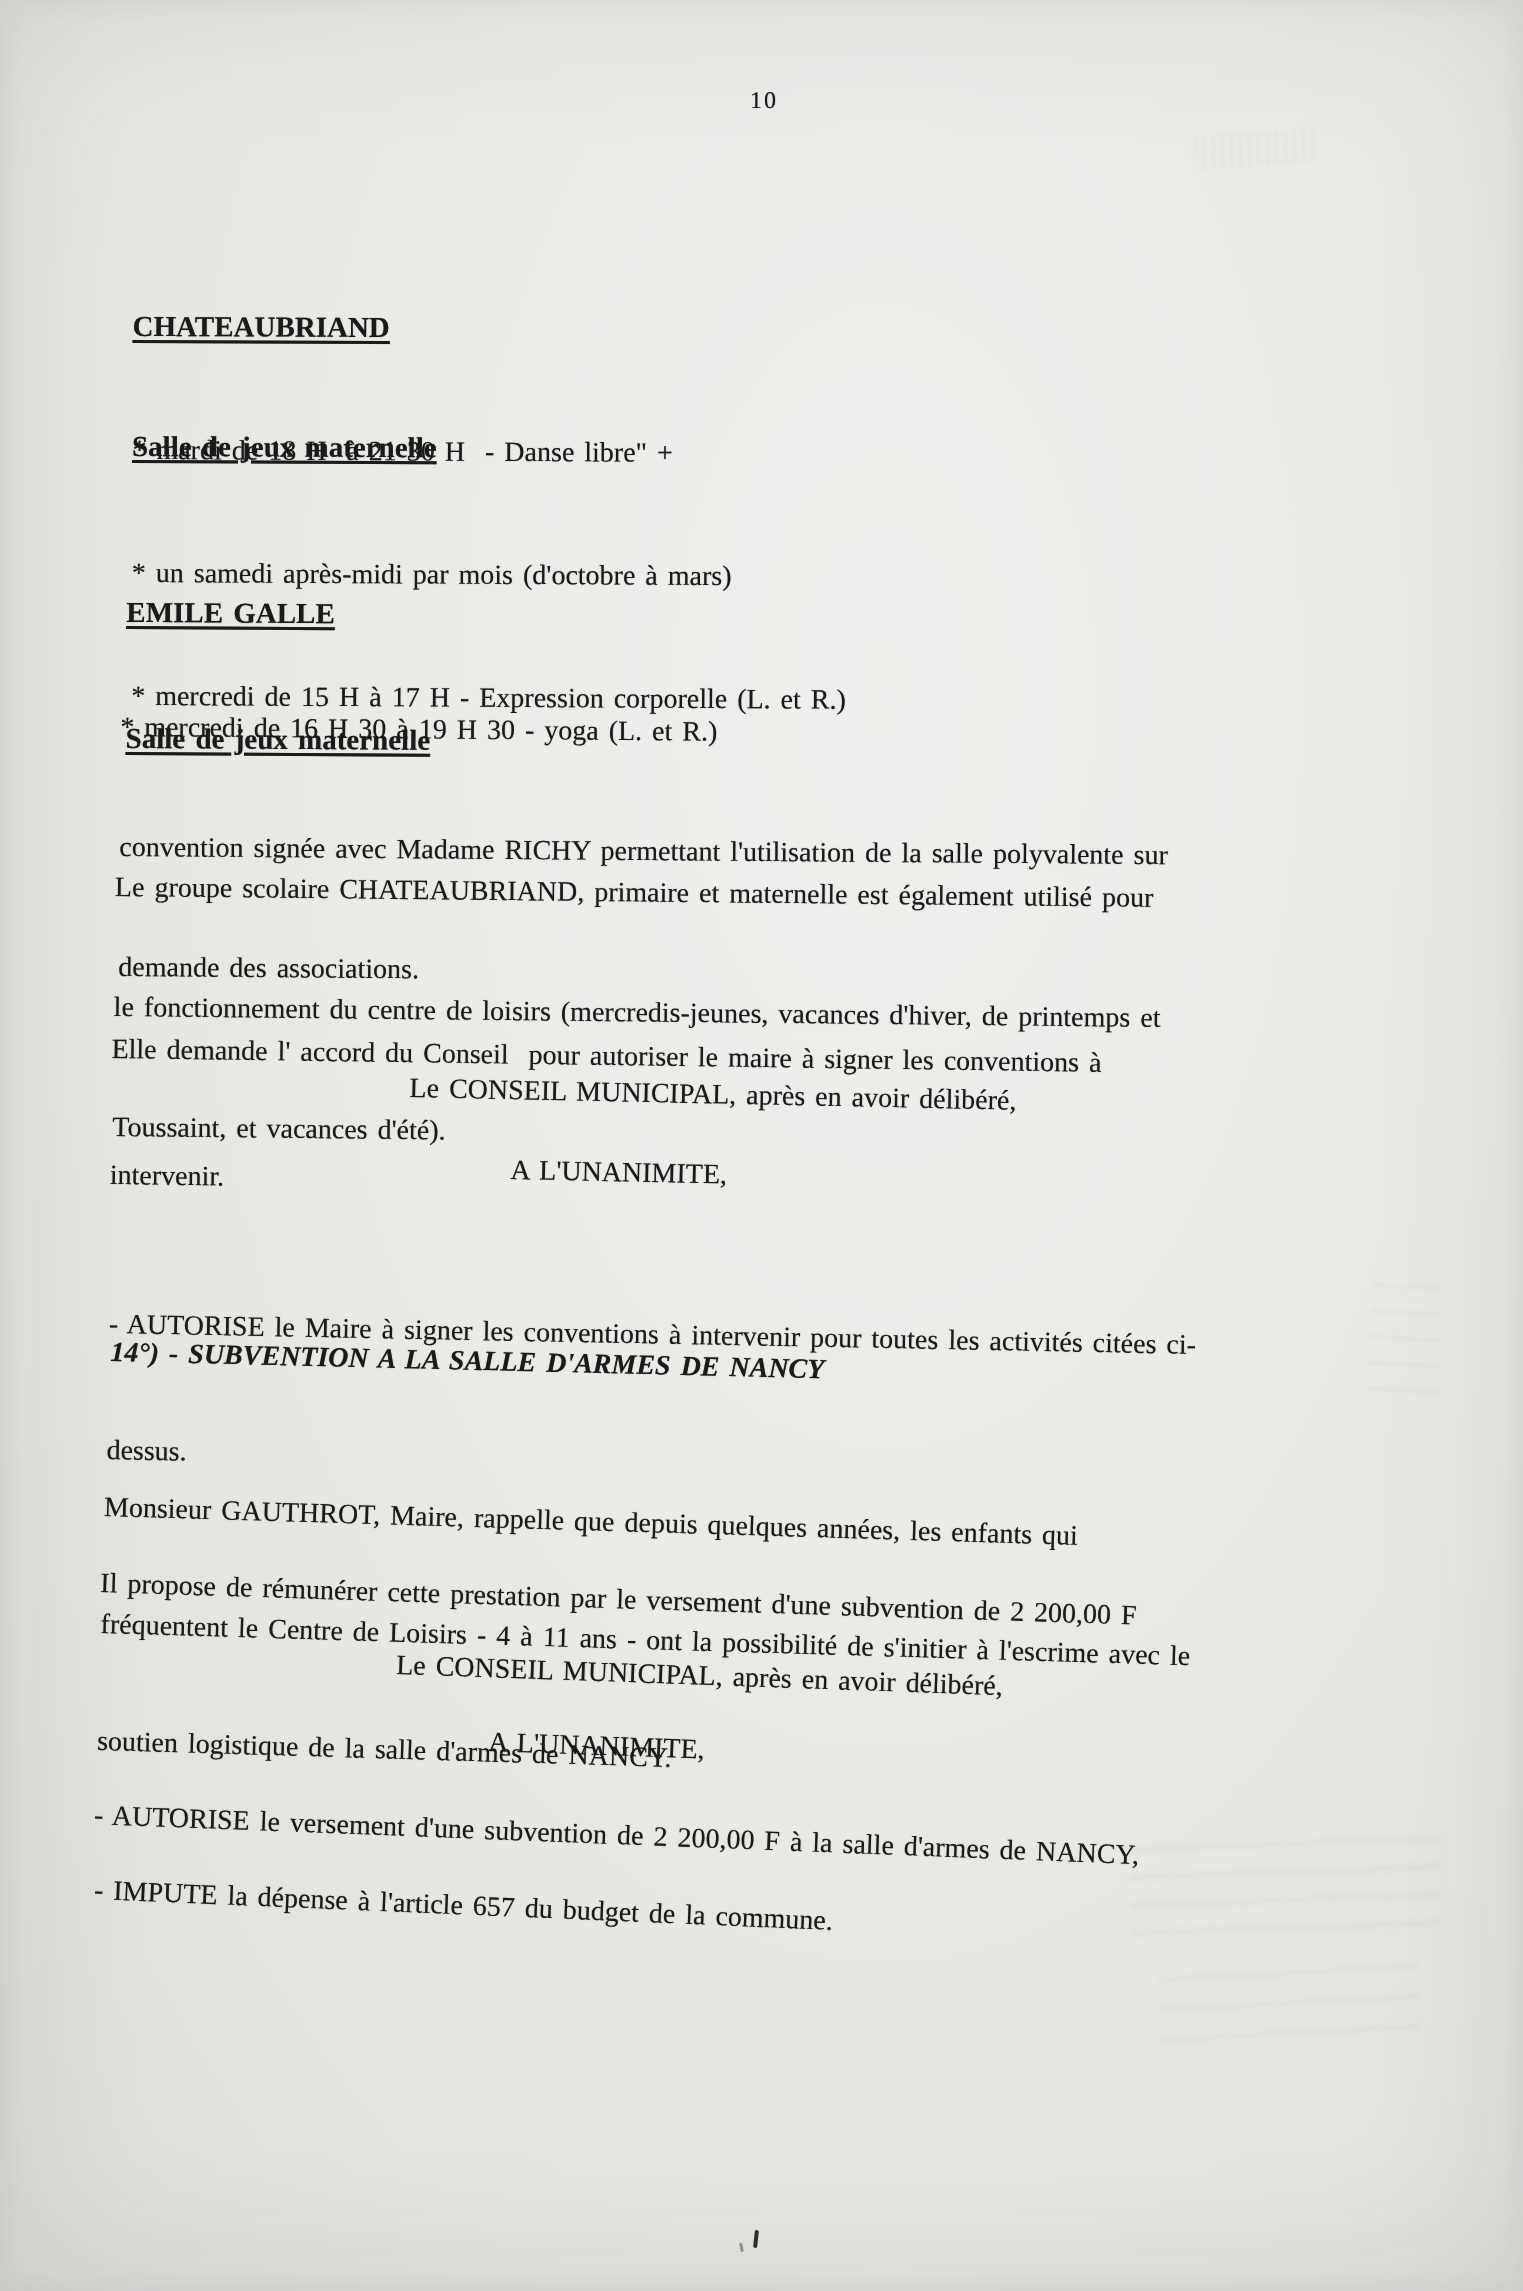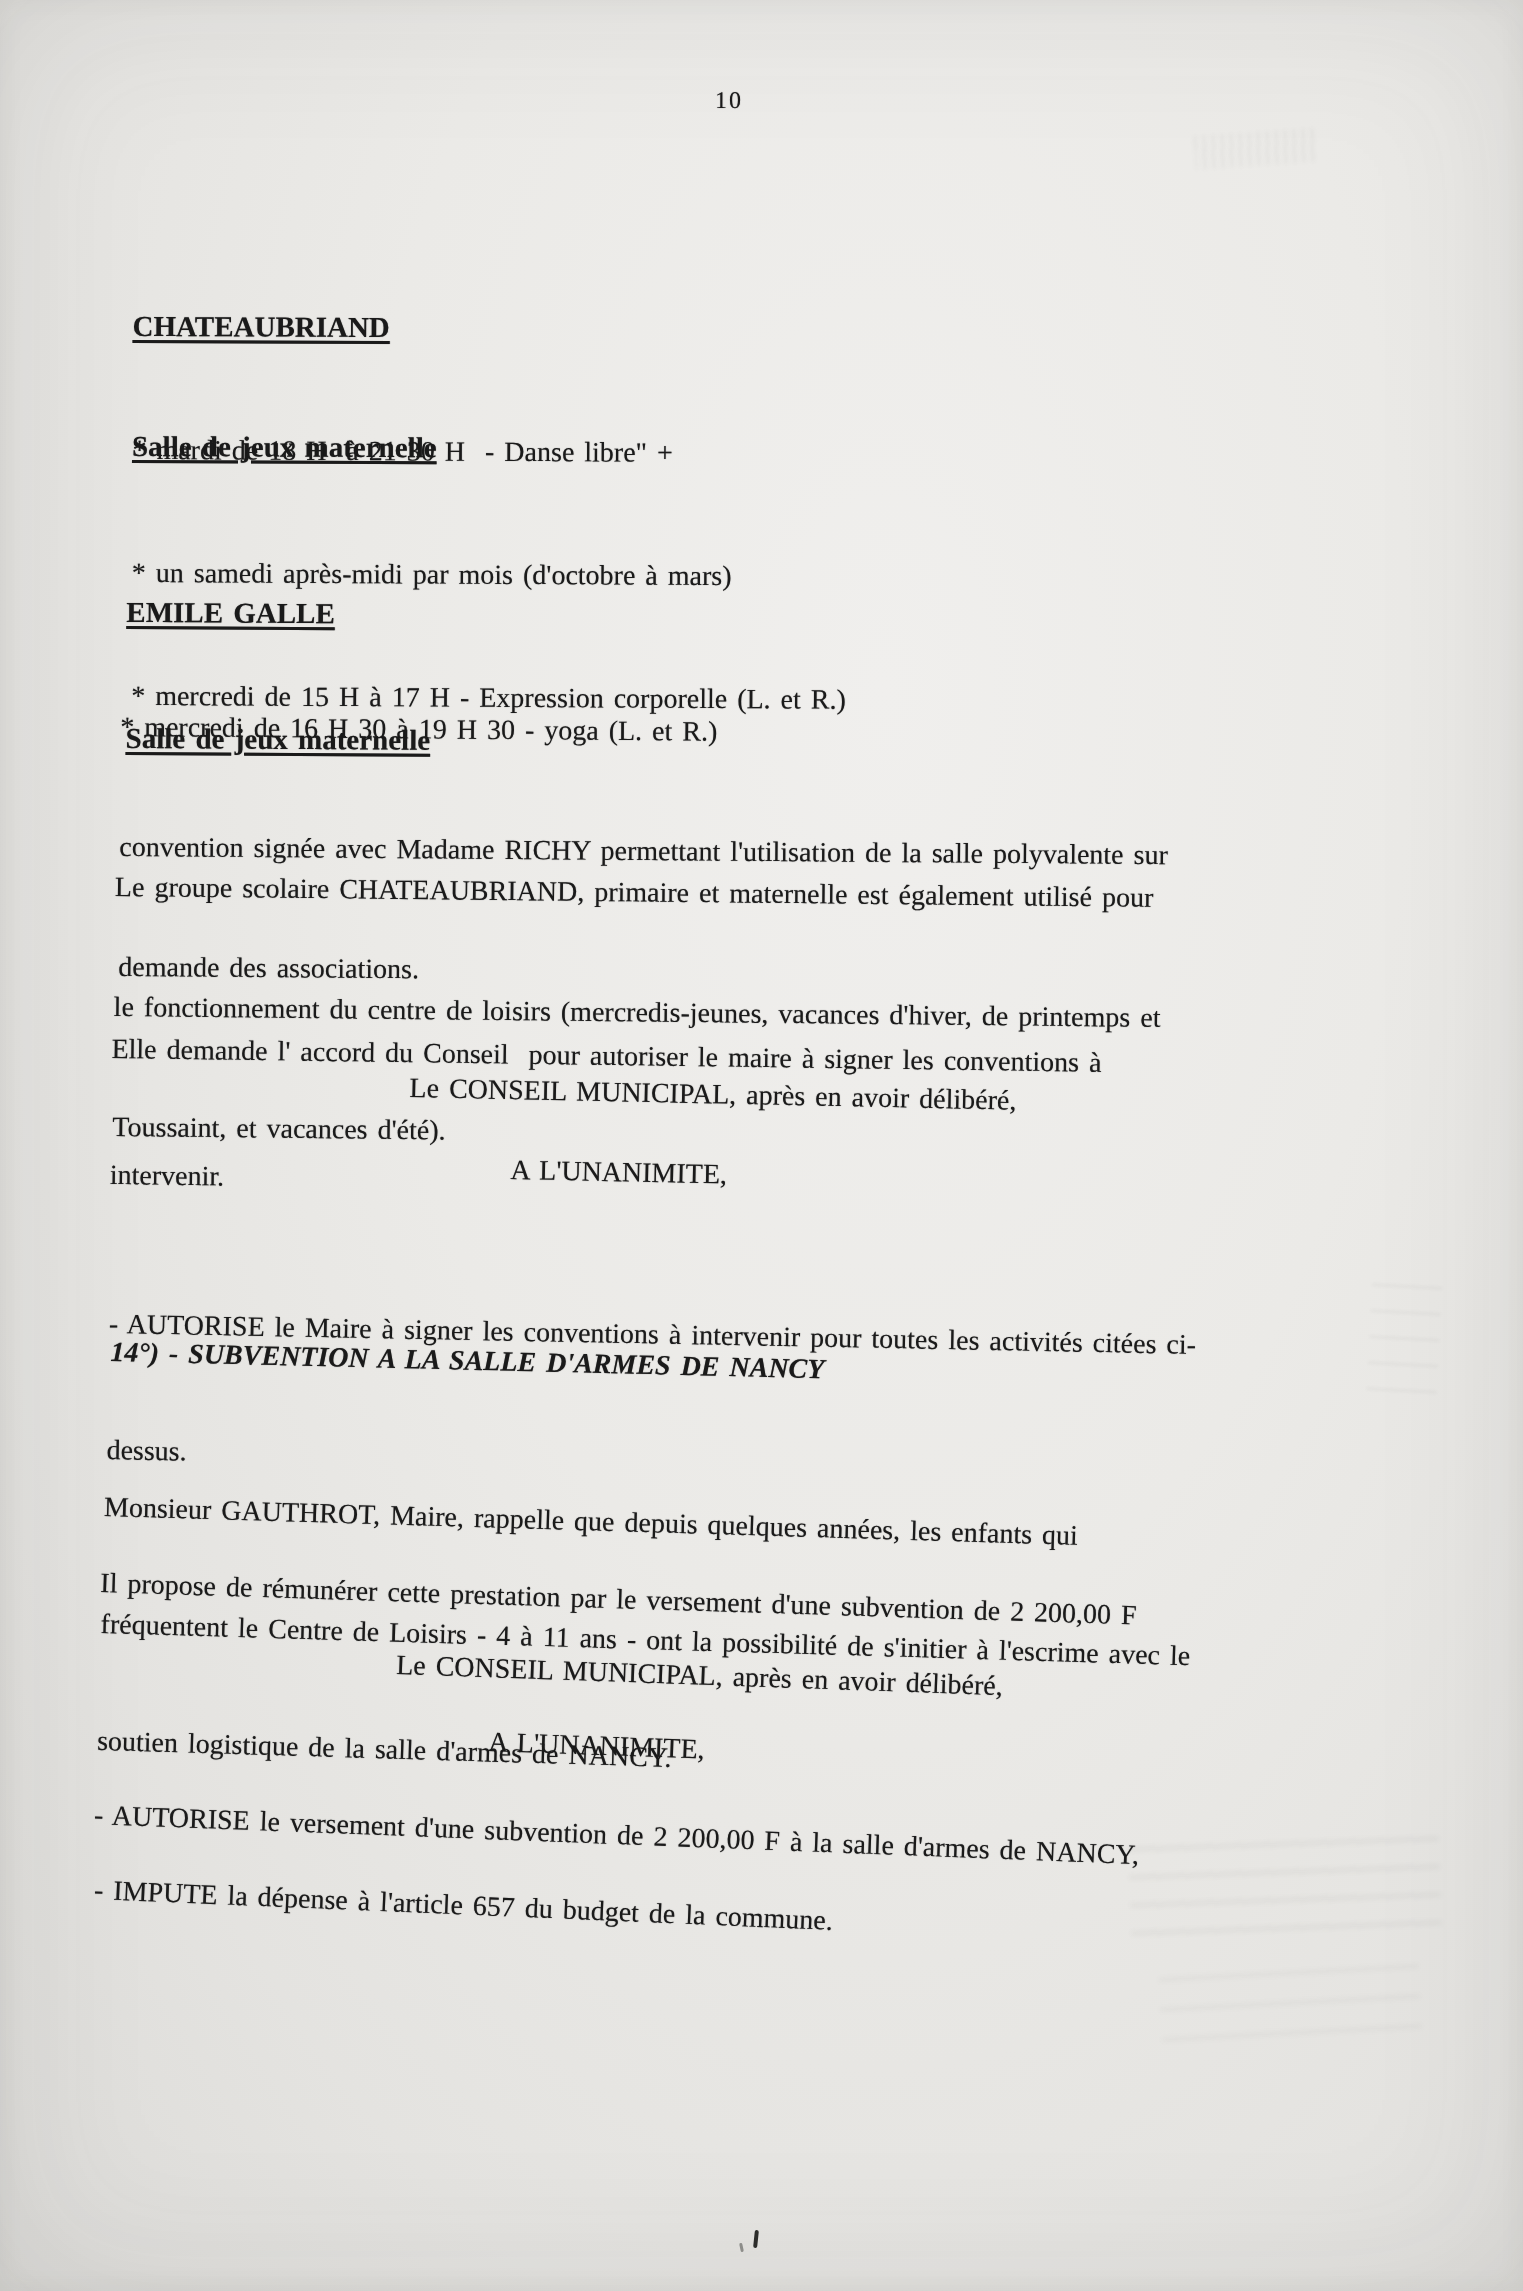--- a/index.html
+++ b/index.html
@@ -30,21 +30,21 @@
   }
 
   .h {
     font-weight: bold;
     font-size: 29px;
     text-decoration: underline;
     text-decoration-thickness: 3px;
     text-underline-offset: 4px;
   }
 
-  #pageno { left: 715px; top: 80px;  font-size: 24px; letter-spacing: 2px; transform: rotate(0.1deg); }
+  #pageno { left: 750px; top: 80px;  font-size: 24px; letter-spacing: 2px; transform: rotate(0.1deg); }
 
   #sec1   { left: 133px; top: 226px; line-height: 40px; transform: rotate(0.25deg); }
   #sch1   { left: 133px; top: 347px; line-height: 41px; transform: rotate(0.3deg); }
   #sec2   { left: 127px; top: 507px; line-height: 42px; transform: rotate(0.35deg); }
   #sch2   { left: 121px; top: 627px; line-height: 40px; transform: rotate(0.45deg); }
   #grp    { left: 116px; top: 787px; line-height: 40px; transform: rotate(0.6deg); }
   #elle   { left: 113px; top: 944px; line-height: 42px; transform: rotate(0.8deg); }
 
   #con1   { left: 410px; top: 1067px; transform: rotate(1.2deg); }
   #una1   { left: 511px; top: 1149px; transform: rotate(1.2deg); }

